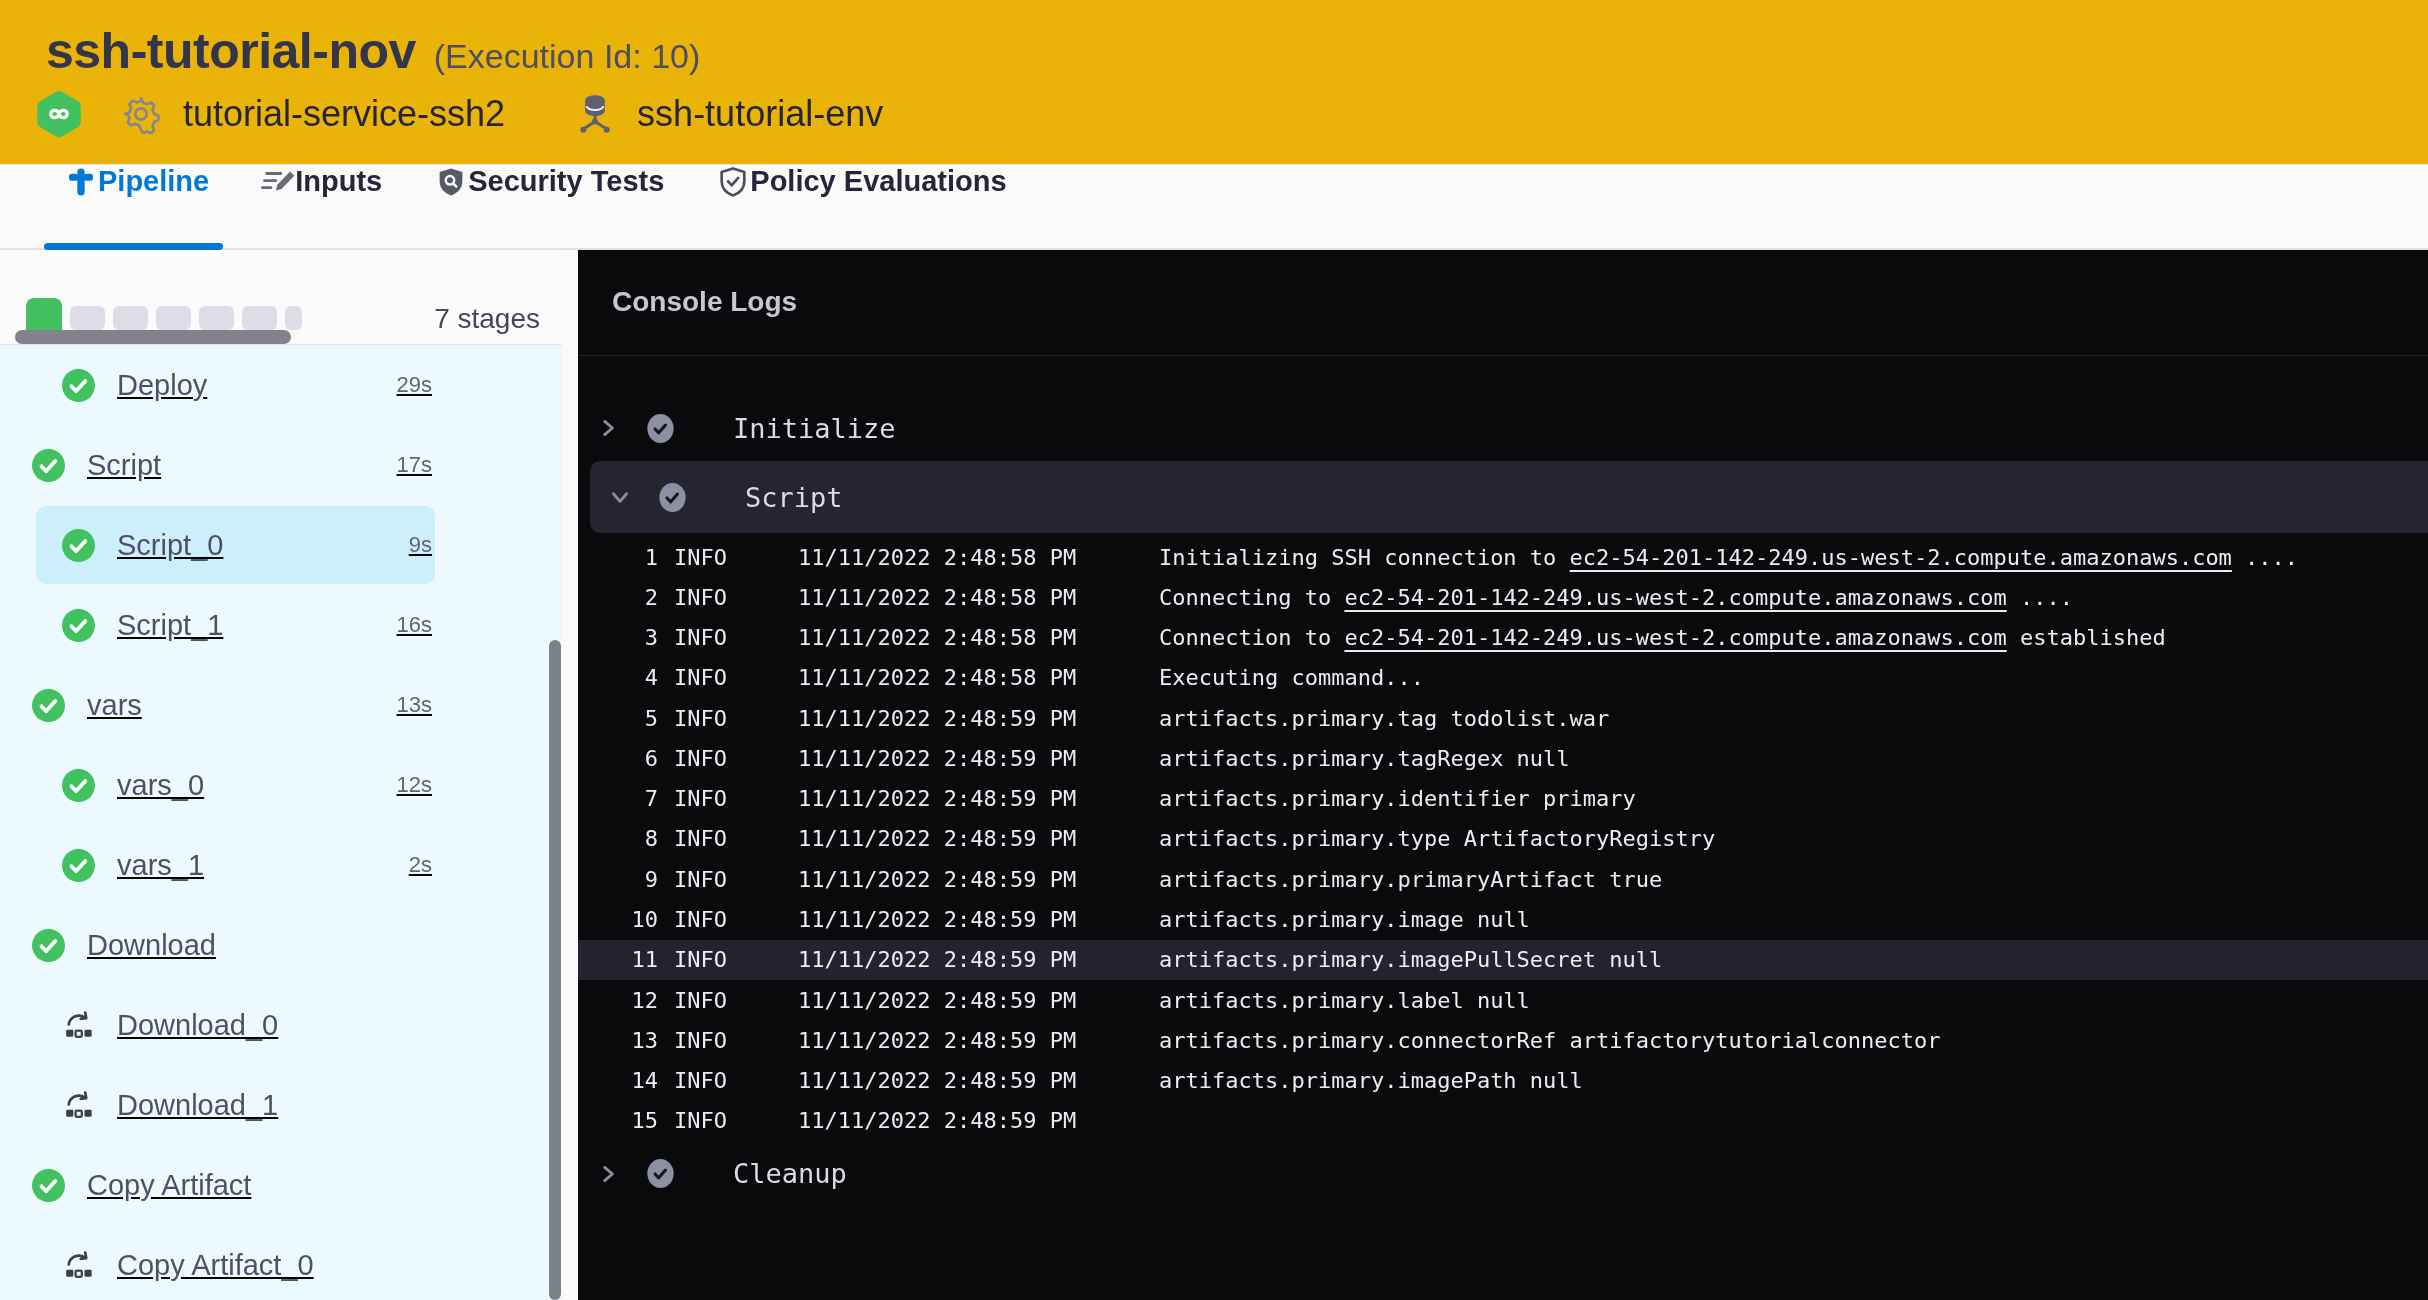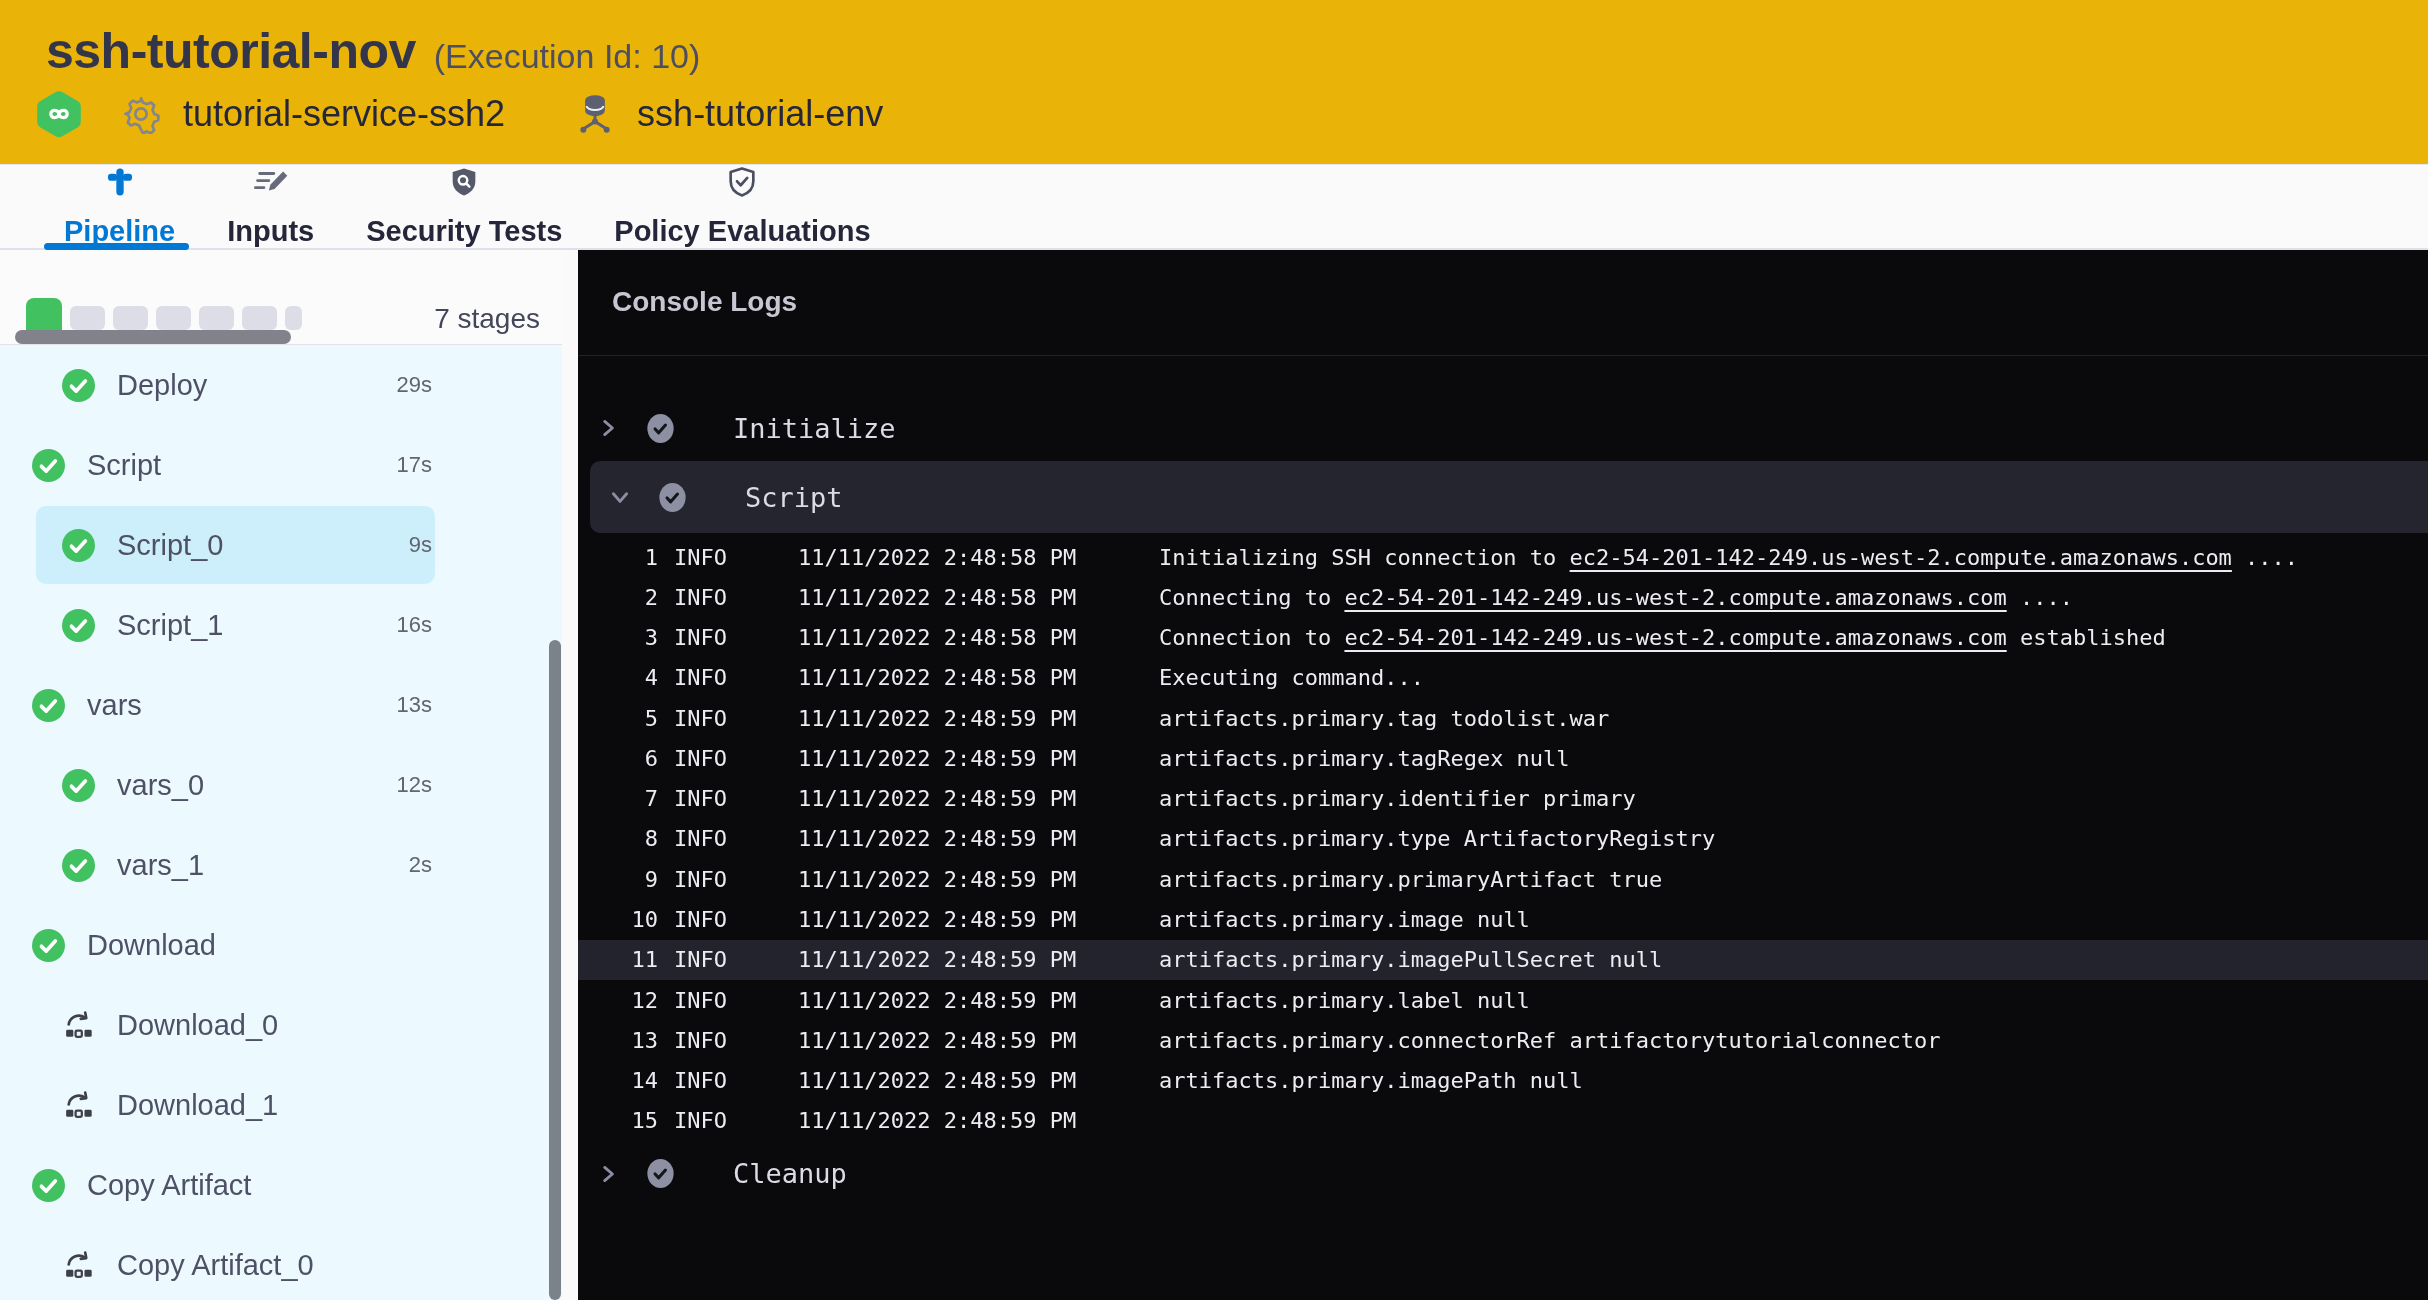--- a/index.html
+++ b/index.html
@@ -16,37 +16,37 @@
   #title-row{position:absolute;left:46px;top:22px;display:flex;align-items:baseline;gap:18px;}
   #page-title{font-size:50px;font-weight:700;color:#33354a;letter-spacing:-0.5px;}
   #execution-id{font-size:34px;color:#4d4f60;}
   #context-row{position:absolute;left:37px;top:90px;display:flex;align-items:center;gap:22px;}
   .ctx-label{font-size:36px;color:#25263a;}
   .ctx-sep{width:26px;}
   #header-divider{left:0;top:164px;width:2428px;height:1px;background:#e5e6ec;}
 
   
   #tabbar{left:0;top:165px;width:2428px;height:85px;background:#fafafb;border-bottom:2px solid #e0e1e8;box-sizing:border-box;display:flex;align-items:center;padding-left:58px;gap:40px;}
-  .tab{position:relative;display:flex;align-items:center;gap:16px;height:100%;cursor:pointer;padding:0 6px;flex-direction:column;}
+  .tab{position:relative;display:flex;height:100%;cursor:pointer;padding:0 6px;}
   .tab-label{font-size:29px;font-weight:700;color:#25263a;}
   .tab.active .tab-label{color:#0278d5;}
   .tab .underline{display:none;}
   .tab.active .underline{display:block;position:absolute;left:-14px;right:-8px;bottom:-2px;height:7px;border-radius:4px;background:#0278d5;}
 
   
   #sidebar{left:0;top:250px;width:562px;height:1050px;background:#ecf9fe;}
   #progress-area{position:absolute;left:0;top:0;width:562px;height:95px;background:#fbfbfc;border-bottom:1px solid #e3e4ea;box-sizing:border-box;}
   #progress-squares{position:absolute;left:26px;top:46px;display:flex;align-items:center;gap:8px;height:44px;}
   .sq{border-radius:6px;background:#dcdde6;}
   .sq.done{background:#42c161;width:36px;height:40px;border-radius:8px;}
   .sq.todo{width:35px;height:24px;}
   .sq.todo.clipped{width:17px;}
   #h-scrollbar{position:absolute;left:15px;top:80px;width:276px;height:14px;border-radius:8px;background:#82828c;}
   #stage-count{position:absolute;right:22px;top:53px;font-size:28px;color:#44475a;}
-  #stage-list{position:absolute;left:0;top:95px;width:452px;height:955px;overflow:hidden;}
+  #stage-list{position:absolute;left:0;top:95px;width:452px;height:955px;overflow:hidden;text-decoration:underline;}
   .stage-row{position:relative;height:80px;display:flex;align-items:center;box-sizing:border-box;cursor:pointer;}
   .stage-row .row-bg{position:absolute;left:36px;right:17px;top:1px;bottom:1px;border-radius:10px;background:#cdeefb;}
   .stage-row.lvl0{padding-left:32px;}
   .stage-row.lvl1{padding-left:62px;}
   .stage-icon{position:relative;width:33px;height:33px;flex:0 0 auto;display:flex;}
   .stage-label{position:relative;margin-left:22px;font-size:29px;color:#4e5165;}
   .stage-duration{position:relative;margin-left:auto;padding-right:20px;font-size:22px;color:#62656f;}
   #v-scrollbar{position:absolute;right:1px;top:390px;width:12px;height:660px;border-radius:6px;background:#7b828b;}
 
   

